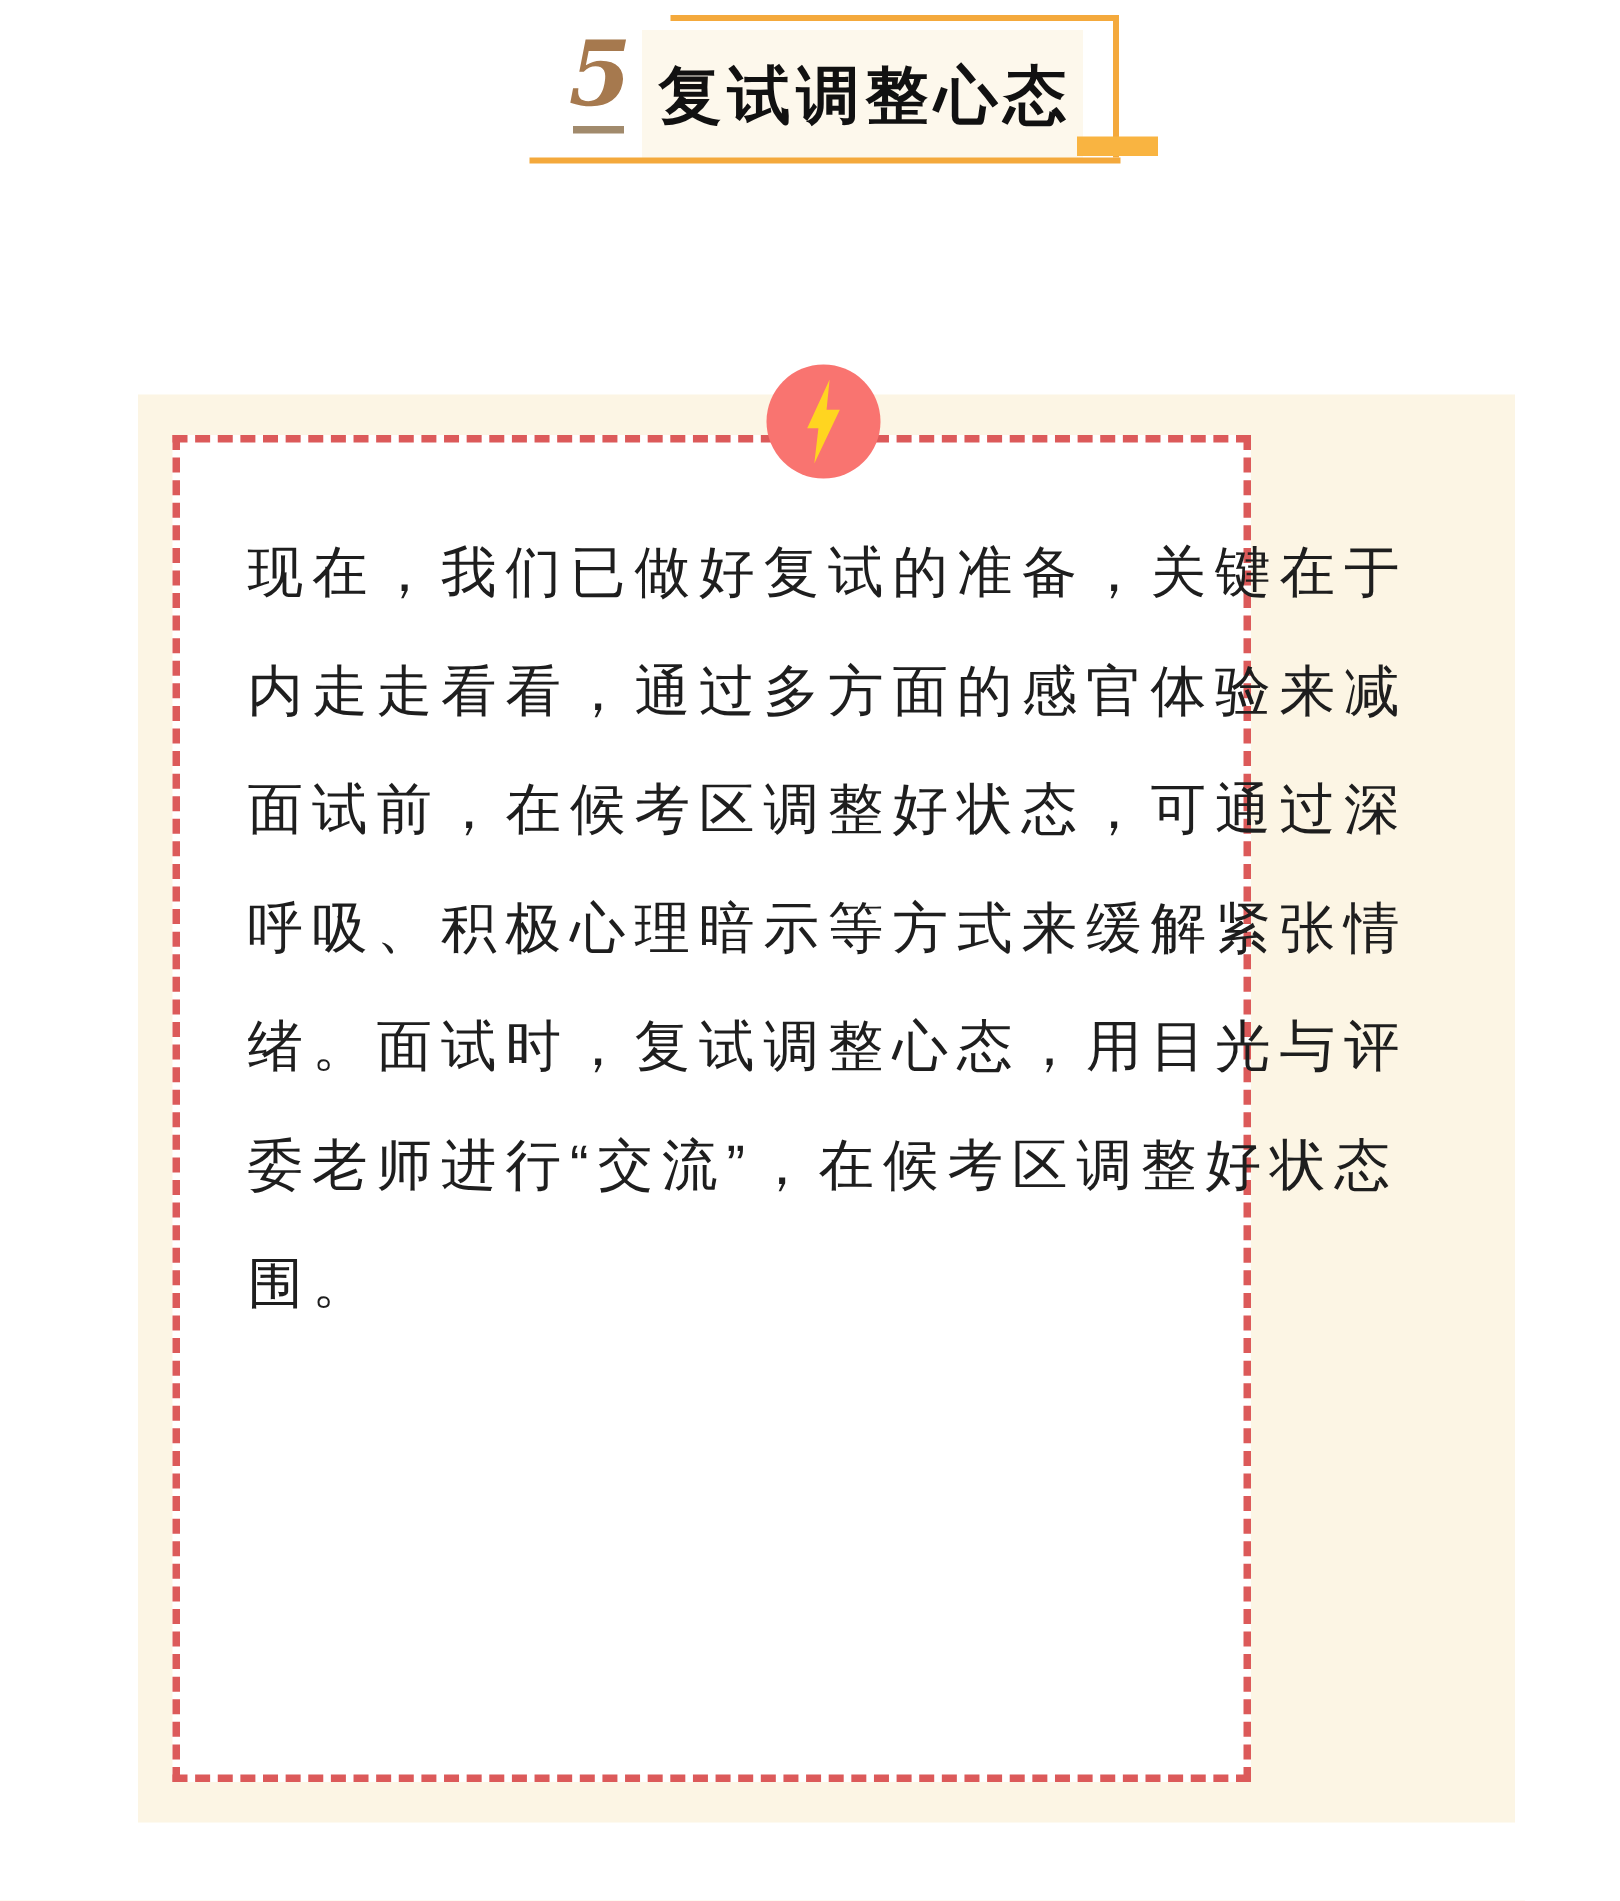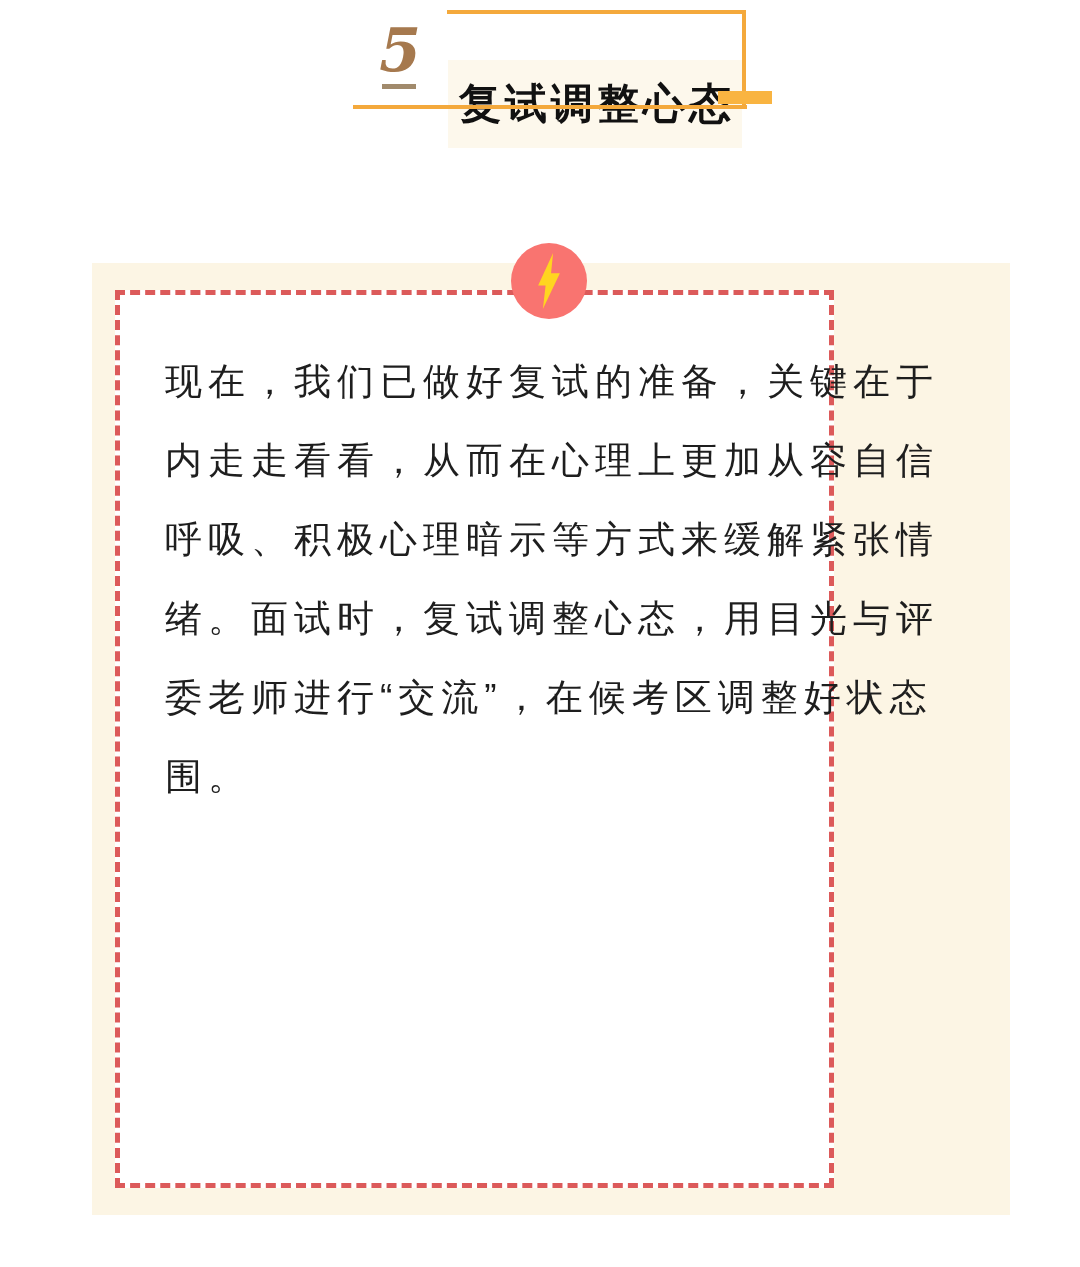--- a/index.html
+++ b/index.html
@@ -20,26 +20,25 @@
     border-right: 4px solid #f4a93c;
     z-index: 2;
   }
   .h-bottom-line {
     position: absolute; left: 353px; top: 105px;
     width: 394px; height: 4px;
     background: #f4a93c;
     z-index: 3;
   }
   .h-box {
-    position: absolute; left: 448px; top: 20px;
+    position: absolute; left: 428px; top: 20px;
     width: 294px; height: 88px;
     background: #fdf8ec;
     display: flex; align-items: center; justify-content: center;
     z-index: 1;
-    margin-top: 40px;
   }
   .h-title {
     font-size: 42px; font-weight: bold; color: #111111;
     letter-spacing: 4px; padding-left: 4px;
     white-space: nowrap;
   }
   .h-num {
     position: absolute; left: 378px; top: 18px;
     width: 44px; text-align: center;
     font-family: "DejaVu Serif", serif;
@@ -104,21 +103,22 @@
 <div class="h-frame-top"></div>
 <div class="h-bottom-line"></div>
 <div class="h-num">5</div>
 <div class="h-num-underline"></div>
 <div class="h-bar"></div>
 
 <div class="card">
   <div class="panel">
     <div class="lines">
         <div class="line">现在，我们已做好复试的准备，关键在于</div>
-        <div class="line">内走走看看，从而在心理上更加从容自信</div>
+        <div class="line">内走走看看，通过多方面的感官体验来减</div>
+        <div class="line">面试前，在候考区调整好状态，可通过深</div>
         <div class="line">呼吸、积极心理暗示等方式来缓解紧张情</div>
         <div class="line">绪。面试时，复试调整心态，用目光与评</div>
         <div class="line">委老师进行“交流”，在候考区调整好状态</div>
         <div class="line">围。</div>
       </div>
   </div>
 </div>
 
 <div class="badge">
   <svg width="34" height="56" viewBox="0 0 100 100" preserveAspectRatio="none">

